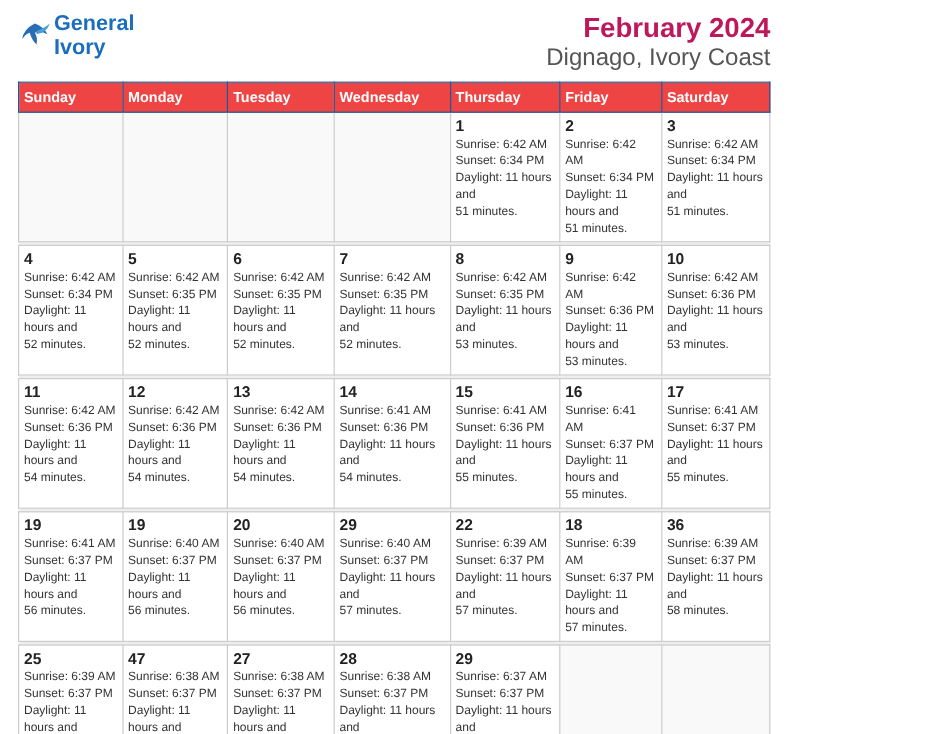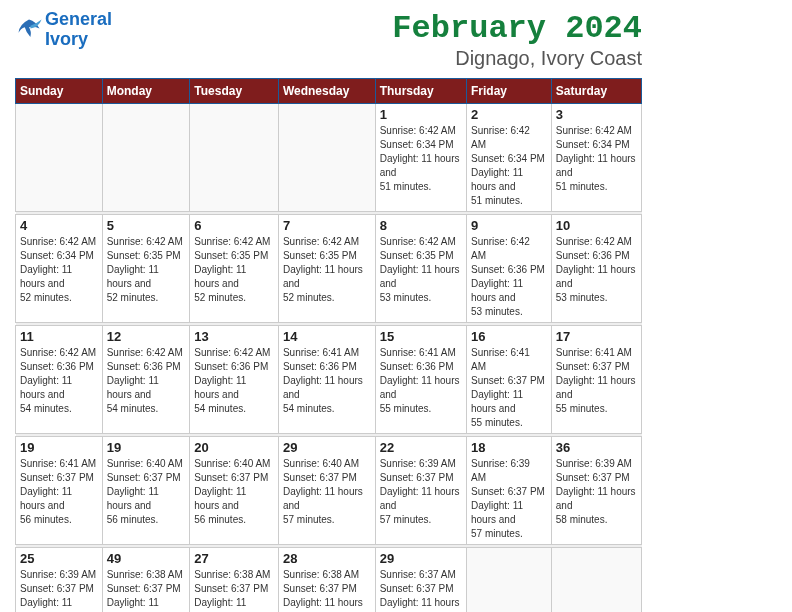--- a/index.html
+++ b/index.html
@@ -35,36 +35,35 @@
       color: #1a6dbf;
     }
     .logo-bird {
       width: 28px;
       height: 28px;
     }
     .title-block {
       text-align: right;
     }
     .main-title {
-      font-size: 32px;
+      font-size: 23px;
       font-weight: bold;
-      color: #15803d;
-      font-family: Liberation Mono, monospace;
+      color: #be185d;
     }
     .subtitle {
       font-size: 20px;
       color: #555;
     }
     .calendar {
       width: 100%;
       border-collapse: collapse;
       font-size: 10.5px;
     }
     .calendar th {
-      background: #7f1d1d;
+      background: #ef4444;
       color: #fff;
       padding: 5px 4px;
       text-align: left;
       font-size: 12px;
       border: 1px solid #1a5a9a;
     }
     .calendar td {
       border: 1px solid #ccc;
       vertical-align: top;
       padding: 3px 4px;
@@ -248,21 +247,21 @@
         </tr>
         <tr class="spacer">
           <td colspan="7"></td>
         </tr>
         <tr>
           <td>
             <span class="day-num">25</span>
             <div class="day-info">Sunrise: 6:39 AM<br>Sunset: 6:37 PM<br><span>Daylight: 11 hours and</span><br><span>58 minutes.</span></div>
           </td>
           <td>
-            <span class="day-num">49</span>
+            <span class="day-num">47</span>
             <div class="day-info">Sunrise: 6:38 AM<br>Sunset: 6:37 PM<br><span>Daylight: 11 hours and</span><br><span>58 minutes.</span></div>
           </td>
           <td>
             <span class="day-num">27</span>
             <div class="day-info">Sunrise: 6:38 AM<br>Sunset: 6:37 PM<br><span>Daylight: 11 hours and</span><br><span>59 minutes.</span></div>
           </td>
           <td>
             <span class="day-num">28</span>
             <div class="day-info">Sunrise: 6:38 AM<br>Sunset: 6:37 PM<br><span>Daylight: 11 hours and</span><br><span>59 minutes.</span></div>
           </td>

